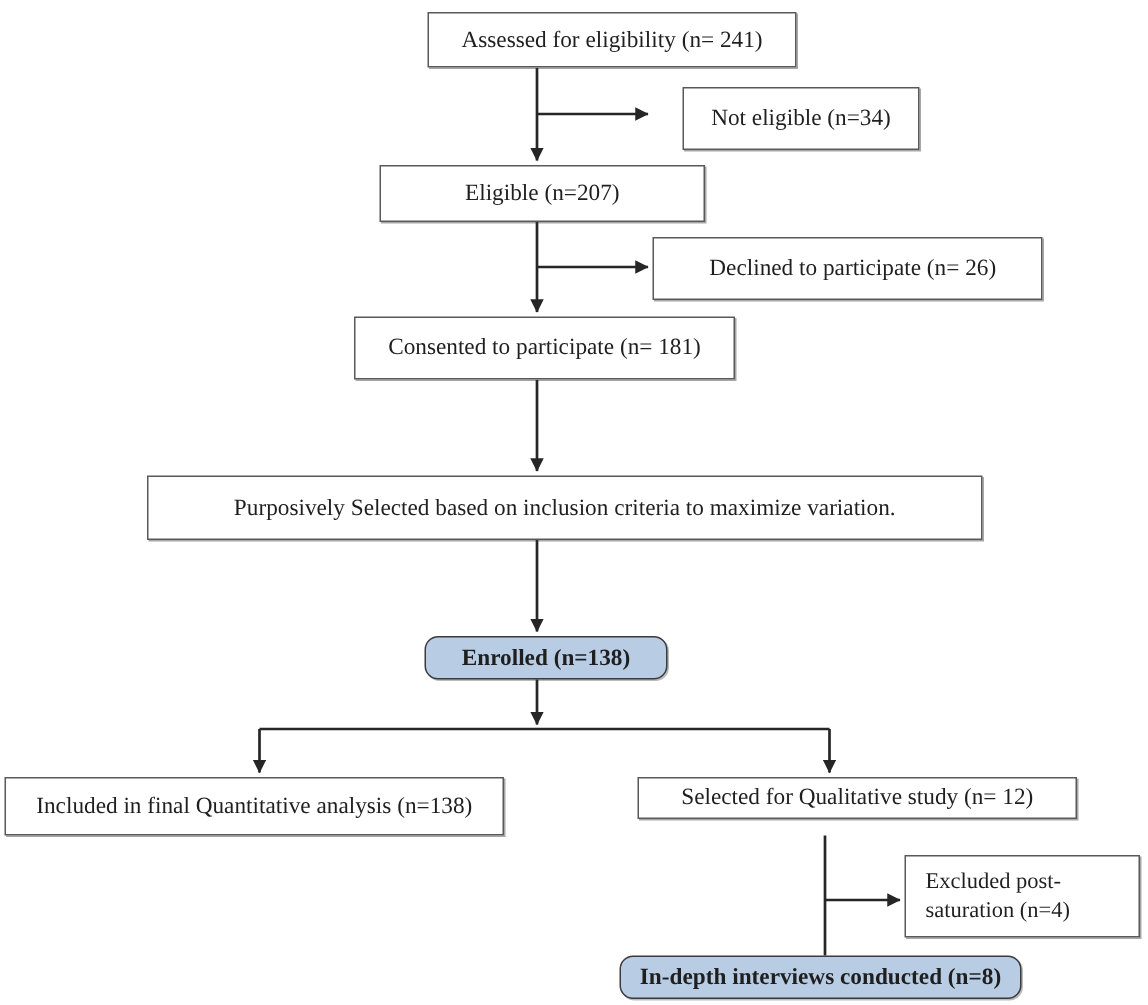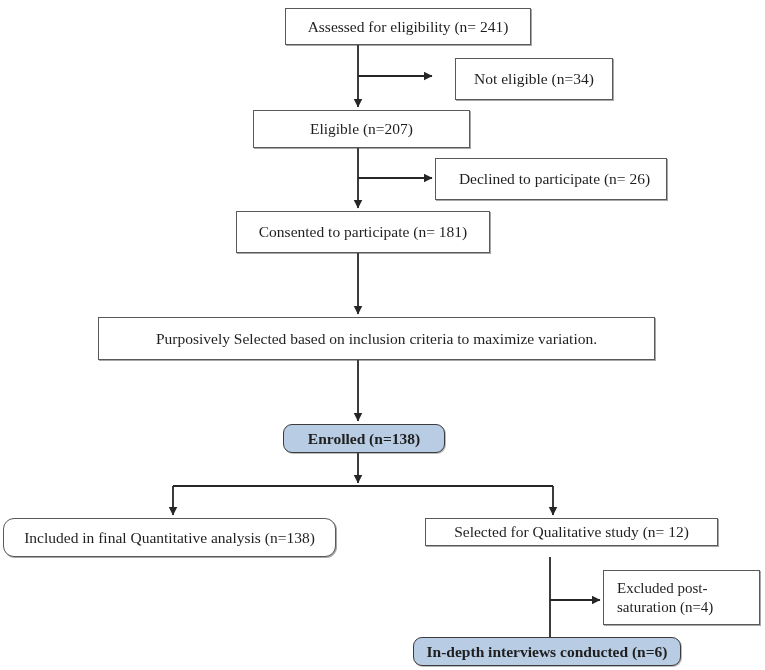--- a/index.html
+++ b/index.html
@@ -49,25 +49,25 @@
   .node.left-text {
     justify-content: flex-start;
     text-align: left;
     padding-left: 13px;
     padding-right: 8px;
   }
   
   #n-assessed     { left: 248px; top: 8px;   width: 246px; height: 37px; margin-left: 37px; }
   #n-noteligible  { left: 455px; top: 58px;  width: 158px; height: 42px; }
   #n-eligible     { left: 253px; top: 110px; width: 217px; height: 38px; }
-  #n-declined     { left: 435px; top: 158px; width: 232px; height: 42px; padding-left: 13px; }
+  #n-declined     { left: 435px; top: 158px; width: 260px; height: 42px; padding-left: 13px; }
   #n-consented    { left: 236px; top: 211px; width: 254px; height: 42px; }
   #n-purposive    { left: 98px;  top: 317px; width: 557px; height: 43px; }
   #n-enrolled     { left: 283px; top: 424px; width: 162px; height: 29px; }
-  #n-quantitative { left: 3px;   top: 518px; width: 333px; height: 39px; border-radius: 11px; }
+  #n-quantitative { left: 3px;   top: 518px; width: 333px; height: 39px; }
   #n-qualitative  { left: 425px; top: 518px; width: 293px; height: 28px; }
   #n-excluded     { left: 603px; top: 570px; width: 157px; height: 55px; font-size: 15px; }
   #n-interviews   { left: 413px; top: 637px; width: 268px; height: 29px; }
 </style>
 </head>
 <body>
 
 <div id="canvas">
 
   <svg id="arrows" viewBox="0 0 765 670" xmlns="http://www.w3.org/2000/svg">
@@ -105,15 +105,15 @@
   <div class="node" id="n-purposive">Purposively Selected based on inclusion criteria to maximize variation.</div>
 
   <div class="node highlight" id="n-enrolled">Enrolled (n=138)</div>
 
   <div class="node" id="n-quantitative">Included in final Quantitative analysis (n=138)</div>
 
   <div class="node" id="n-qualitative">Selected for Qualitative study (n= 12)</div>
 
   <div class="node left-text" id="n-excluded">Excluded post-saturation (n=4)</div>
 
-  <div class="node highlight" id="n-interviews">In-depth interviews conducted (n=6)</div>
+  <div class="node highlight" id="n-interviews">In-depth interviews conducted (n=8)</div>
 
 </div>
 
 </body></html>

